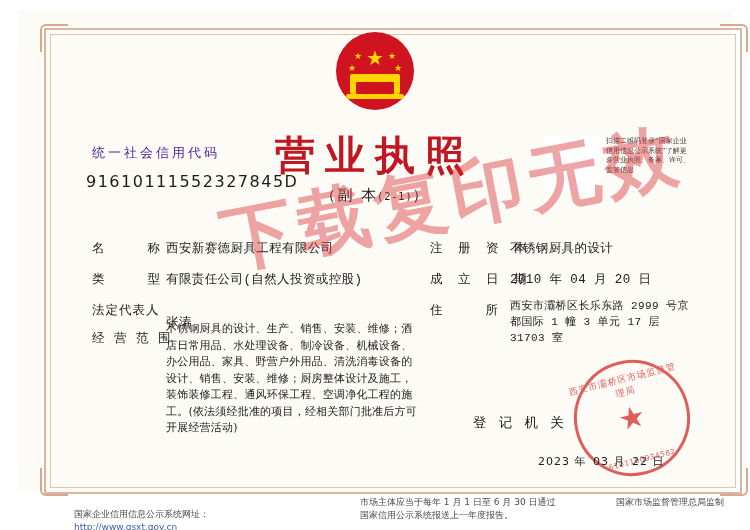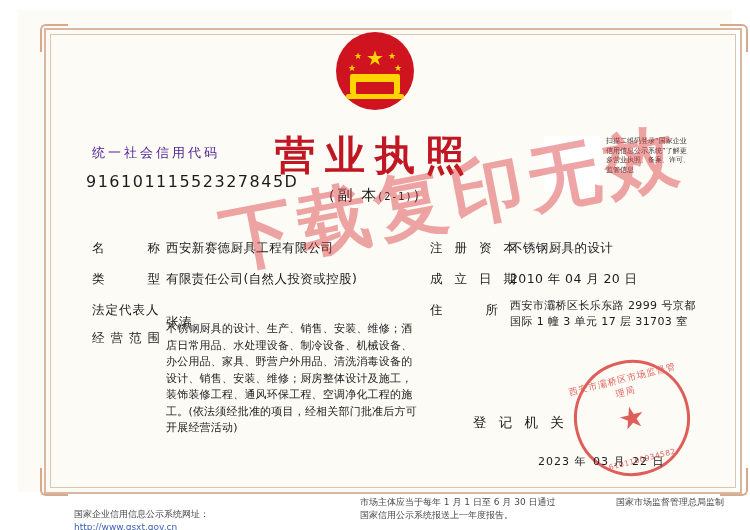--- a/index.html
+++ b/index.html
@@ -86,21 +86,21 @@
   .qr-box{
     position:absolute;left:526px;top:126px;width:56px;height:56px;
     background:#fff;
   }
   .qr-note{
     position:absolute;left:588px;top:127px;width:84px;
     font-size:7px;line-height:9.5px;color:#3a3a3a;
   }
 
   .field{
-    position:absolute;font-size:12.5px;color:#1b1b1b;
+    position:absolute;font-size:12.5px;color:#1b1b1b;font-family:Liberation Mono, monospace;
   }
   .flabel{letter-spacing:6px;}
   .fvalue{letter-spacing:0.4px;}
   .scope{
     position:absolute;left:148px;top:311px;width:252px;
     font-size:11px;line-height:16.5px;color:#1b1b1b;
     letter-spacing:0.2px;
   }
 
   .reg-org{

